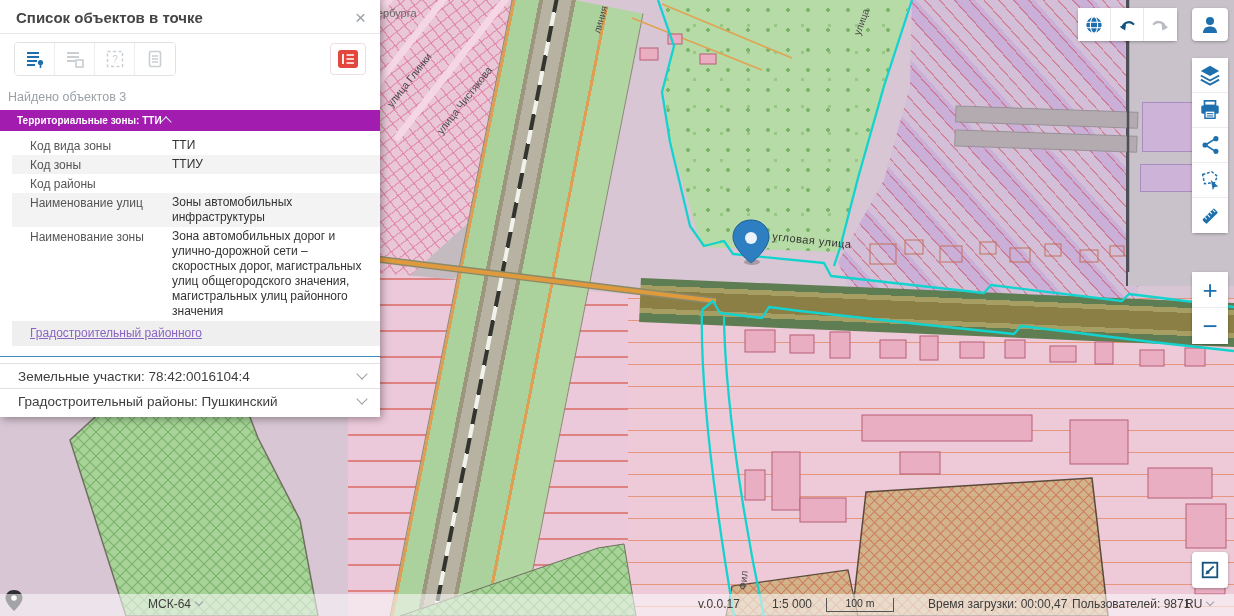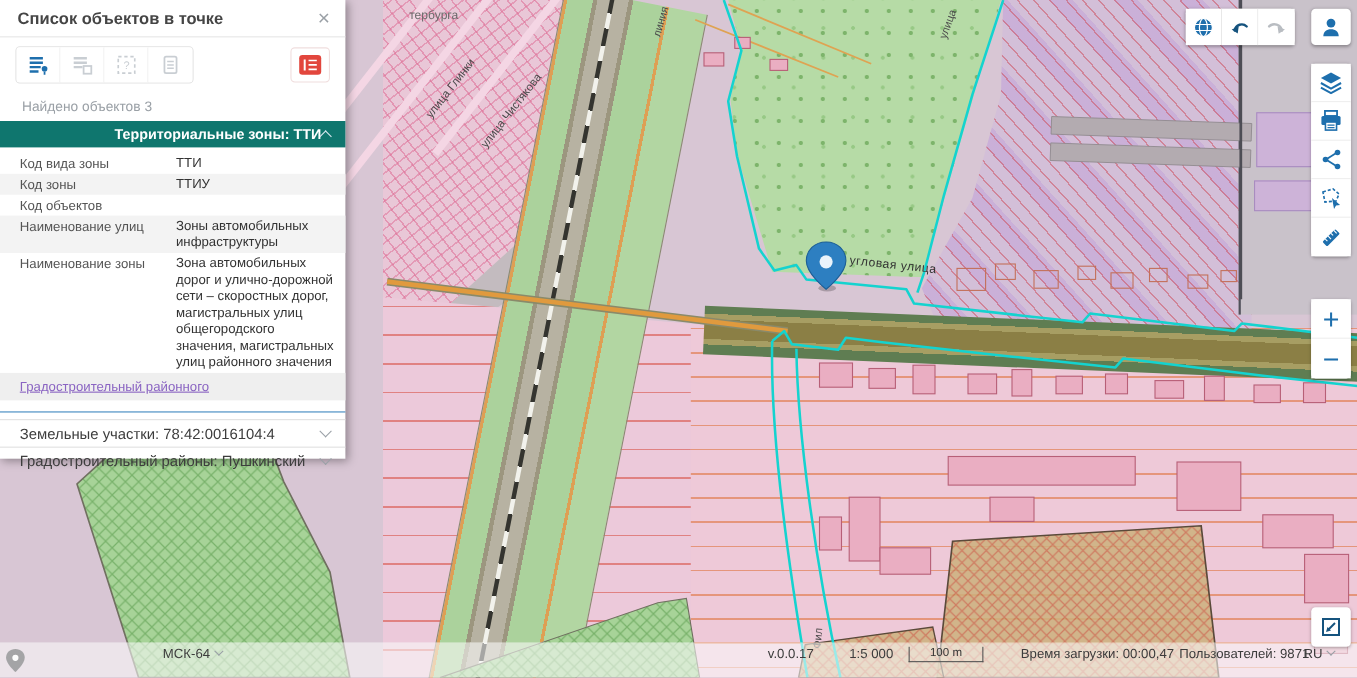--- a/index.html
+++ b/index.html
@@ -37,39 +37,39 @@
   .railway{left:514px;top:-12px;width:130px;height:680px;transform:rotate(11.2deg);transform-origin:top left;
      background:linear-gradient(90deg,#de9f54 0 3px,#abd29c 3px 26px,#9c967f 26px 30px,#b7b2a2 30px 58px,#9c967f 58px 62px,#abd29c 62px 92px,#de9f54 92px 95px,#b2d6a2 95px 130px);
      border-left:1px solid #8a8a72;border-right:1px solid #8a8a72;}
   .rail{position:absolute;left:41px;top:0;width:4px;height:100%;
      background:repeating-linear-gradient(180deg,#34342f 0 16px,#f2f2ec 16px 30px);}
   .roadband{left:640px;top:278px;width:600px;height:44px;transform:rotate(2.4deg);transform-origin:left center;
      background:linear-gradient(180deg,#5f7d52 0 7px,#a79e63 7px 12px,#8b7f45 12px 30px,#a79e63 30px 35px,#5f7d52 35px 44px);}
   svg.overlay{position:absolute;inset:0;pointer-events:none;}
   svg.overlay text{font-family:"Liberation Sans","DejaVu Sans",sans-serif;}
   
-  .panel{left:0;top:0;width:314px;height:417px;background:#fff;z-index:20;
+  .panel{left:0;top:0;width:380px;height:417px;background:#fff;z-index:20;
      box-shadow:2px 2px 8px rgba(0,0,0,.35);color:#3f3f3f;}
   .panel-head{display:flex;align-items:center;justify-content:space-between;
      padding:9px 14px 7px 16px;border-bottom:1px solid #e6e6e6;}
   .panel-title{font-size:15px;font-weight:bold;color:#454545;}
   .close-x{font-size:19px;color:#9aa0a6;cursor:pointer;line-height:14px;}
   .dropdown{margin:10px 14px 0 14px;height:30px;border:1px solid #ccc;border-radius:4px;
      display:flex;align-items:center;padding:0 10px;gap:9px;font-size:13px;color:#555;}
   .dropdown .grow{flex:1;}
   .tb-row{display:flex;align-items:center;margin:8px 14px 0 14px;}
   .tb-group{display:flex;border:1px solid #e2e2e2;border-radius:4px;overflow:hidden;}
   .tb-btn{width:40px;height:32px;display:flex;align-items:center;justify-content:center;
      background:#fff;border:none;border-right:1px solid #eee;padding:0;cursor:pointer;}
   .tb-btn:last-child{border-right:none;}
   .tb-red{margin-left:auto;width:36px;height:32px;border:1px solid #f0dede;border-radius:4px;
      background:#fff;display:flex;align-items:center;justify-content:center;cursor:pointer;}
-  .found{margin:14px 16px 6px 20px;font-size:12.5px;color:#9aa0a6;}
-  .sec-head{background:#0f766e;color:#fff;font-size:13px;font-weight:bold;
-     padding:4px 14px 5px 17px;display:flex;align-items:center;justify-content:flex-end;cursor:pointer;}
+  .found{margin:14px 16px 6px 8px;font-size:12.5px;color:#9aa0a6;}
+  .sec-head{background:#a21caf;color:#fff;font-size:10px;font-weight:bold;
+     padding:4px 14px 5px 17px;display:flex;align-items:center;justify-content:flex-start;cursor:pointer;}
   .rows{font-size:12px;}
   .row{display:flex;padding:2px 10px 2px 18px;}
   .row:nth-child(even){background:#f3f3f3;}
   .row .lab{width:142px;flex:none;color:#555;padding-top:1px;}
   .row .val{flex:1;color:#333;line-height:15px;}
   .link-row{background:#efefef;padding:5px 18px 6px 18px;}
   .link-row a{color:#8a64c2;font-size:12px;text-decoration:underline;cursor:pointer;}
   .blue-rule{border-top:1px solid #3e87bf;margin-top:10px;}
   .coll{display:flex;align-items:center;justify-content:space-between;height:24px;
      padding:0 14px 0 18px;font-size:13.5px;color:#3d3d3d;border-top:1px solid #e0e0e0;cursor:pointer;}
@@ -84,21 +84,21 @@
      display:flex;flex-direction:column;z-index:15;}
   .btn-col .cell{width:36px;height:35px;display:flex;align-items:center;justify-content:center;
      border-bottom:1px solid #ececec;cursor:pointer;background:#fff;border-left:none;border-right:none;border-top:none;}
   .btn-col .cell:last-child{border-bottom:none;}
   .tr-group{position:absolute;left:1078px;top:8px;display:flex;background:#fff;border-radius:4px;
      box-shadow:0 1px 3px rgba(0,0,0,.3);z-index:15;}
   .tr-group .cell{width:33px;height:33px;display:flex;align-items:center;justify-content:center;
      border-right:1px solid #e8e8e8;cursor:pointer;background:#fff;border-top:none;border-bottom:none;border-left:none;}
   .tr-group .cell:last-child{border-right:none;}
   .zoomtxt{font-size:26px;color:#1e6fad;font-weight:400;line-height:20px;}
-  .statusbar{position:absolute;left:0;bottom:0;width:1234px;height:32px;
+  .statusbar{position:absolute;left:0;bottom:0;width:1234px;height:22px;
      background:rgba(250,250,250,.58);z-index:12;font-size:12px;color:#3c3c3c;}
   .sb-item{position:absolute;top:3px;white-space:nowrap;display:flex;align-items:center;gap:5px;}
   .scalebar{position:absolute;left:826px;top:4px;width:66px;height:13px;
      border-left:1.5px solid #555;border-right:1.5px solid #555;border-bottom:1.5px solid #555;
      font-size:10.5px;color:#333;text-align:center;line-height:11px;}
 </style>
 </head>
 <body>
 
 <div id="map">
@@ -276,31 +276,31 @@
     </button>
   </div>
 
   <div class="found">Найдено объектов 3</div>
 
   <div class="sec-head">
     <span>Территориальные зоны: ТТИ</span>
     <span class="chev up"></span>
   </div>
 
-  <div class="rows" style="margin-top:5px;">
+  <div class="rows" style="margin-top:5px;margin-left:12px;">
     <div class="row">
       <span class="lab">Код вида зоны</span>
       <span class="val">ТТИ</span>
     </div>
     <div class="row">
       <span class="lab">Код зоны</span>
       <span class="val">ТТИУ</span>
     </div>
     <div class="row">
-      <span class="lab">Код объектов</span>
+      <span class="lab">Код районы</span>
       <span class="val"></span>
     </div>
     <div class="row">
       <span class="lab">Наименование улиц</span>
       <span class="val">Зоны автомобильных инфраструктуры</span>
     </div>
     <div class="row">
       <span class="lab">Наименование зоны</span>
       <span class="val">Зона автомобильных дорог и улично-дорожной сети – скоростных дорог, магистральных улиц общегородского значения, магистральных улиц районного значения</span>
     </div>

